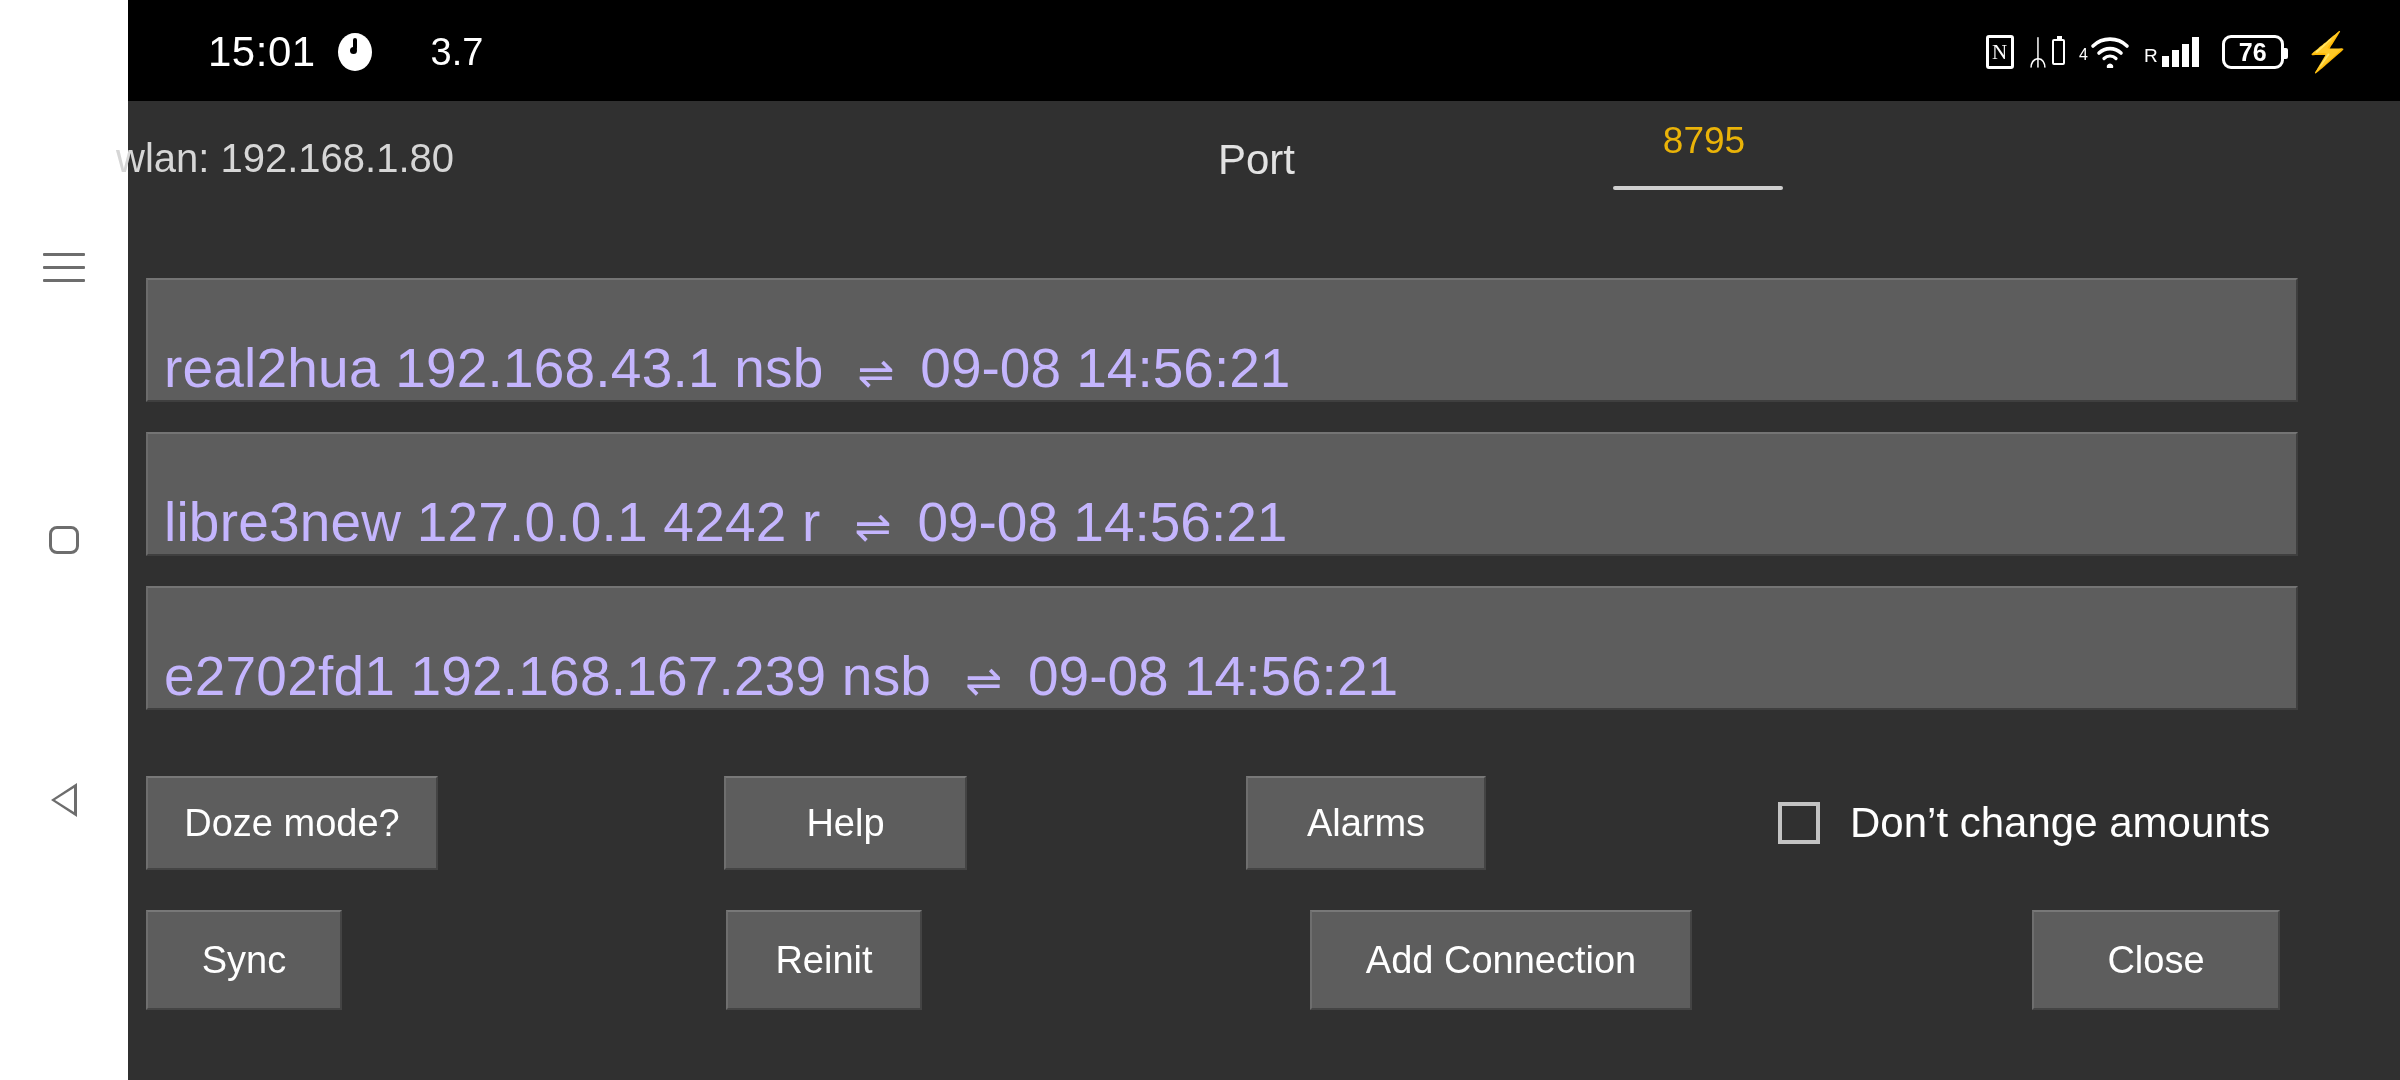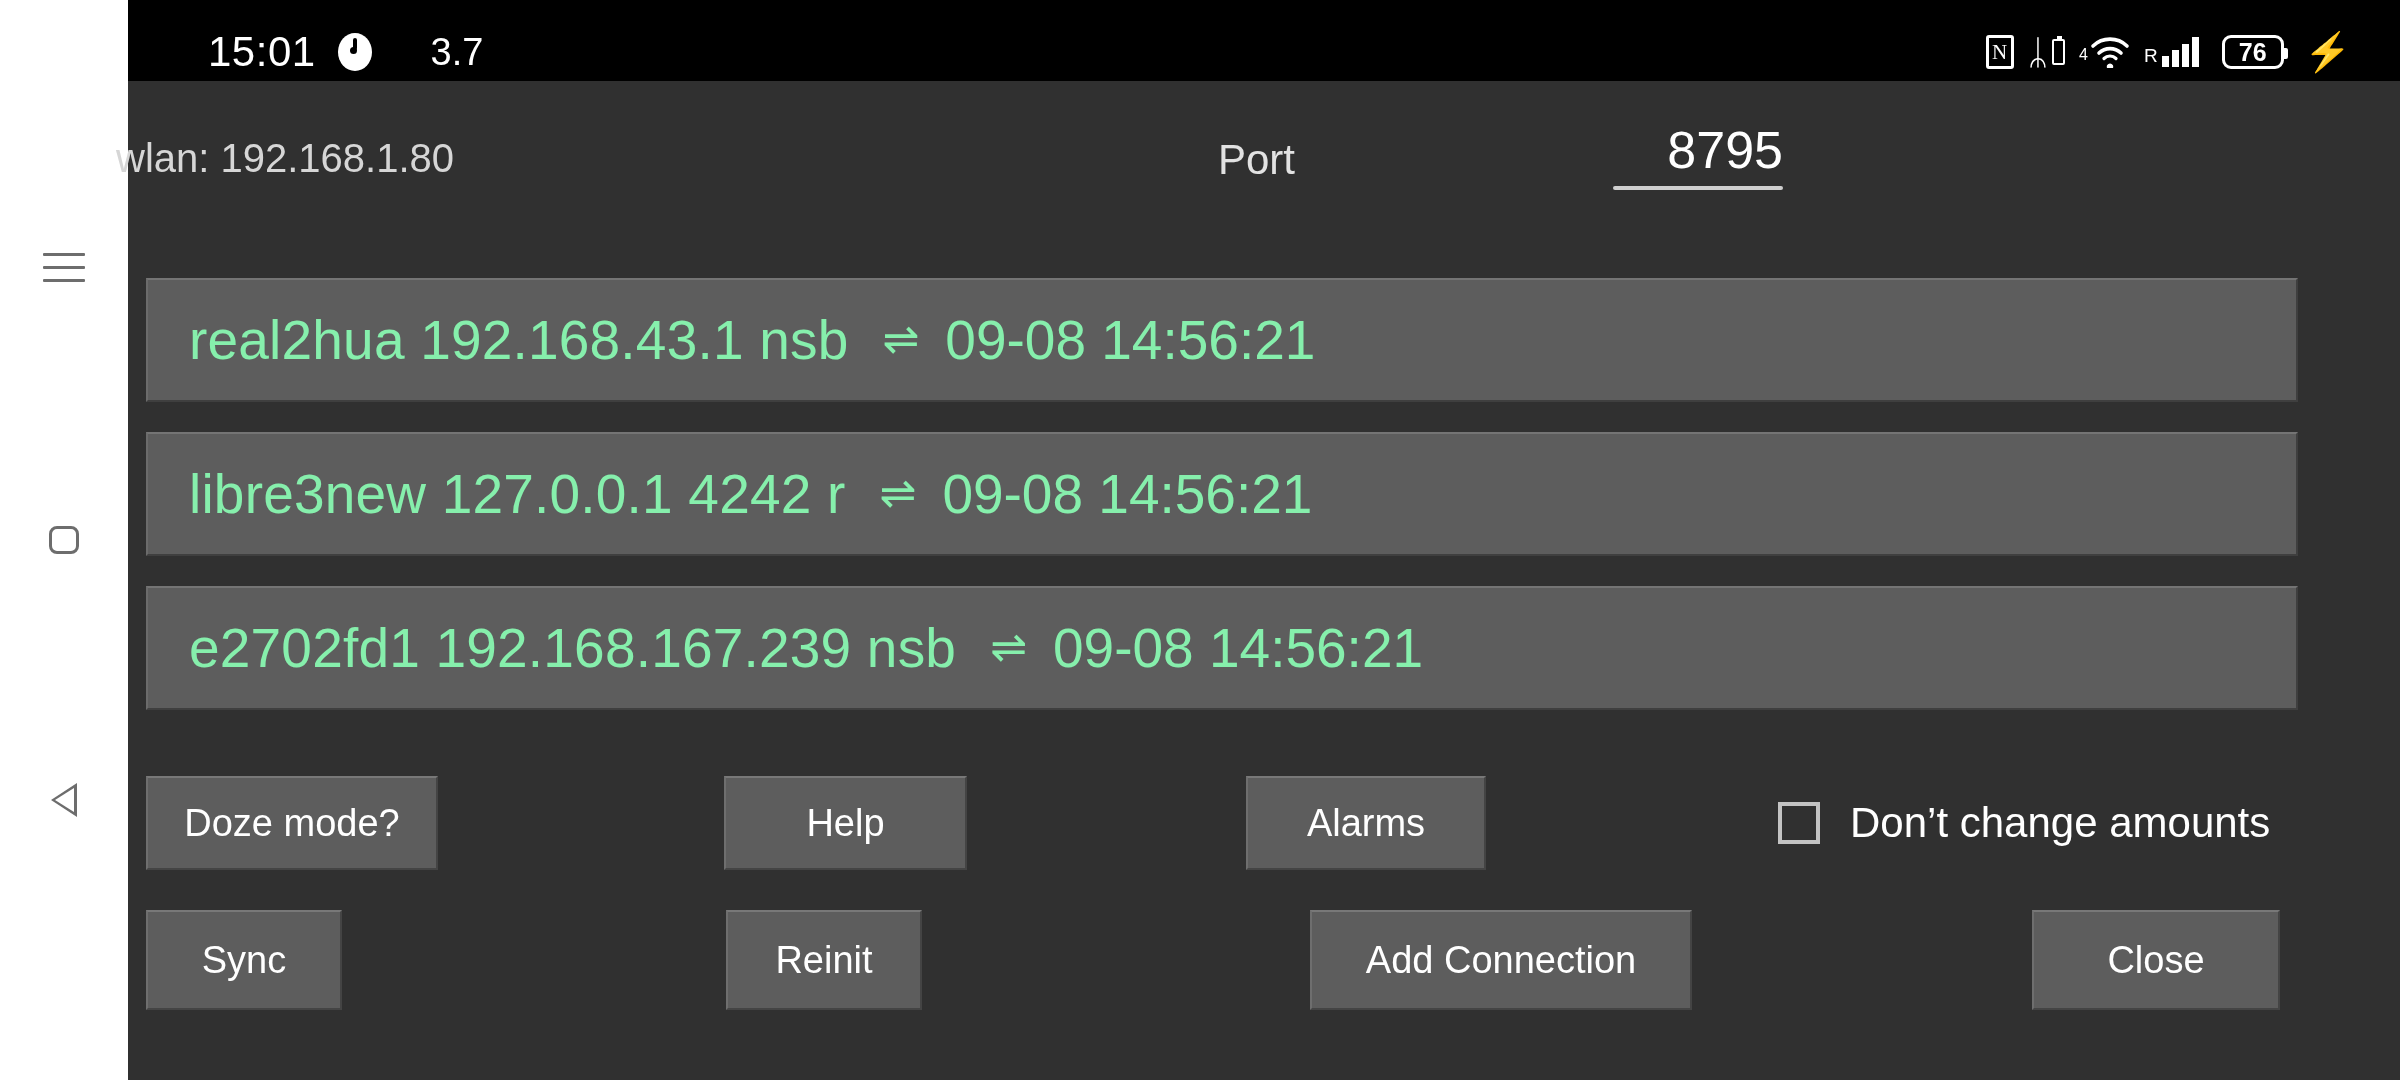--- a/index.html
+++ b/index.html
@@ -82,21 +82,21 @@
     width: 2272px;
     height: 1080px;
     background: #303030;
   }
 
   
   #statusbar {
     position: absolute;
     left: 0; top: 0;
     width: 2272px;
-    height: 81px;
+    height: 101px;
     background: #000000;
     color: #ffffff;
   }
   #status-left {
     position: absolute;
     left: 80px; top: 0;
     height: 104px;
     display: flex;
     align-items: center;
     gap: 22px;
@@ -224,23 +224,23 @@
     left: 1090px; top: 32px;
     font-size: 42px;
     color: #e2e2e2;
   }
   #port-field {
     position: absolute;
     left: 1485px; top: 16px;
     width: 170px;
   }
   #port-value {
-    font-size: 52px;
-    color: #ffffff;
-    text-align: right;
+    font-size: 37px;
+    color: #eab308;
+    text-align: center;
     padding-left: 12px;
     height: 62px;
   }
   #port-underline {
     margin-top: 4px;
     height: 4px;
     background: #cfcfcf;
     border-radius: 2px;
   }
 
@@ -254,23 +254,23 @@
     position: relative;
     height: 124px;
     margin-bottom: 30px;
     background: #5d5d5d;
     border-top: 2px solid #747474;
     border-left: 2px solid #6b6b6b;
     border-right: 2px solid #3f3f3f;
     border-bottom: 2px solid #3f3f3f;
     box-sizing: border-box;
     display: flex;
-    align-items: center;
-    padding-left: 41px;
-    color: #86efac;
+    align-items: flex-end;
+    padding-left: 16px;
+    color: #c4b5fd;
     white-space: nowrap;
   }
   .conn-name {
     font-size: 55px;
     letter-spacing: 0.2px;
   }
   .conn-arrows {
     font-size: 44px;
     margin: 0 26px 0 34px;
     position: relative;

